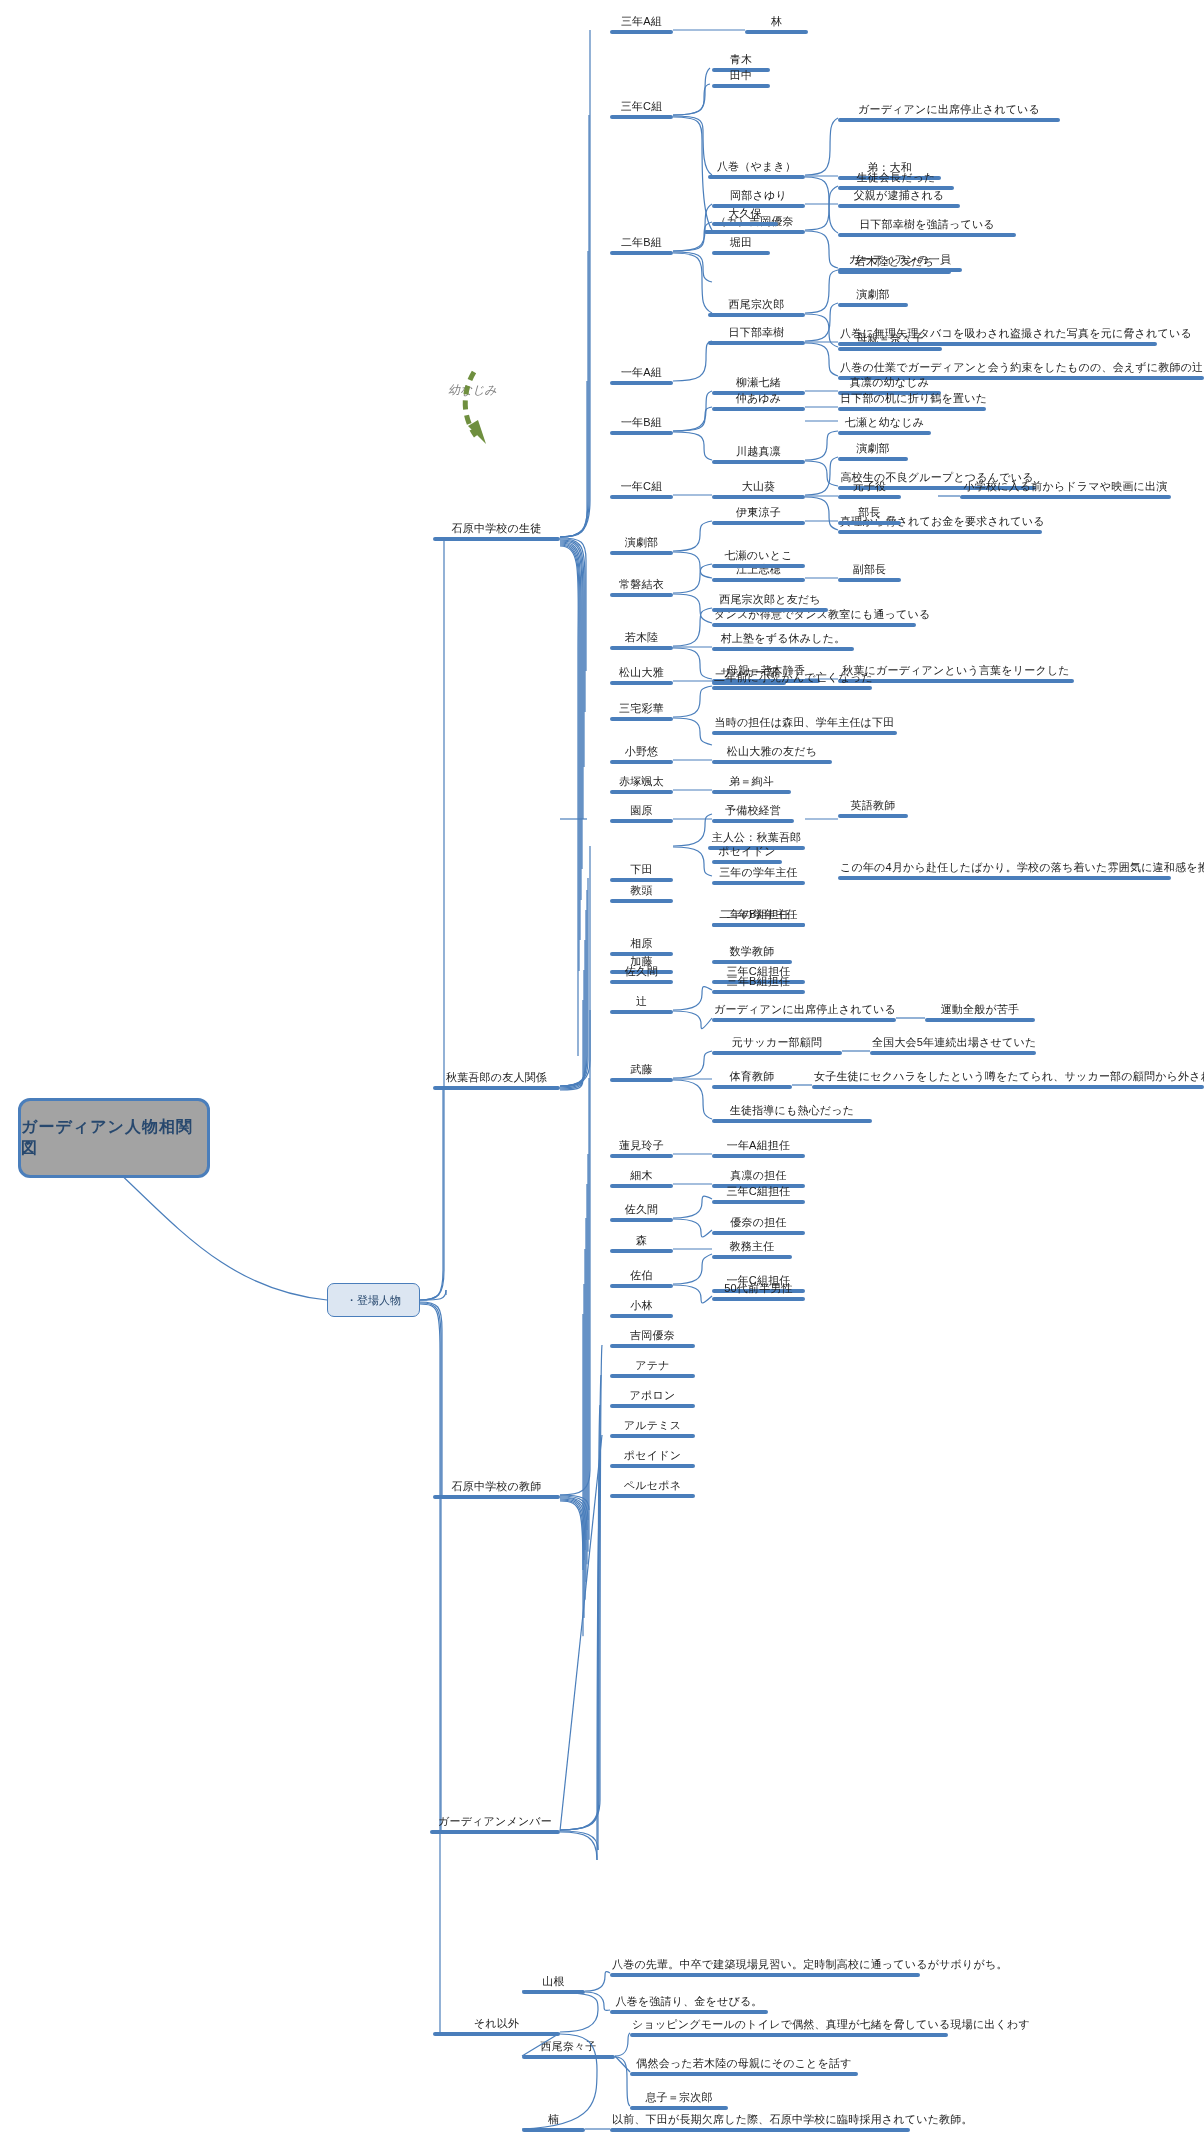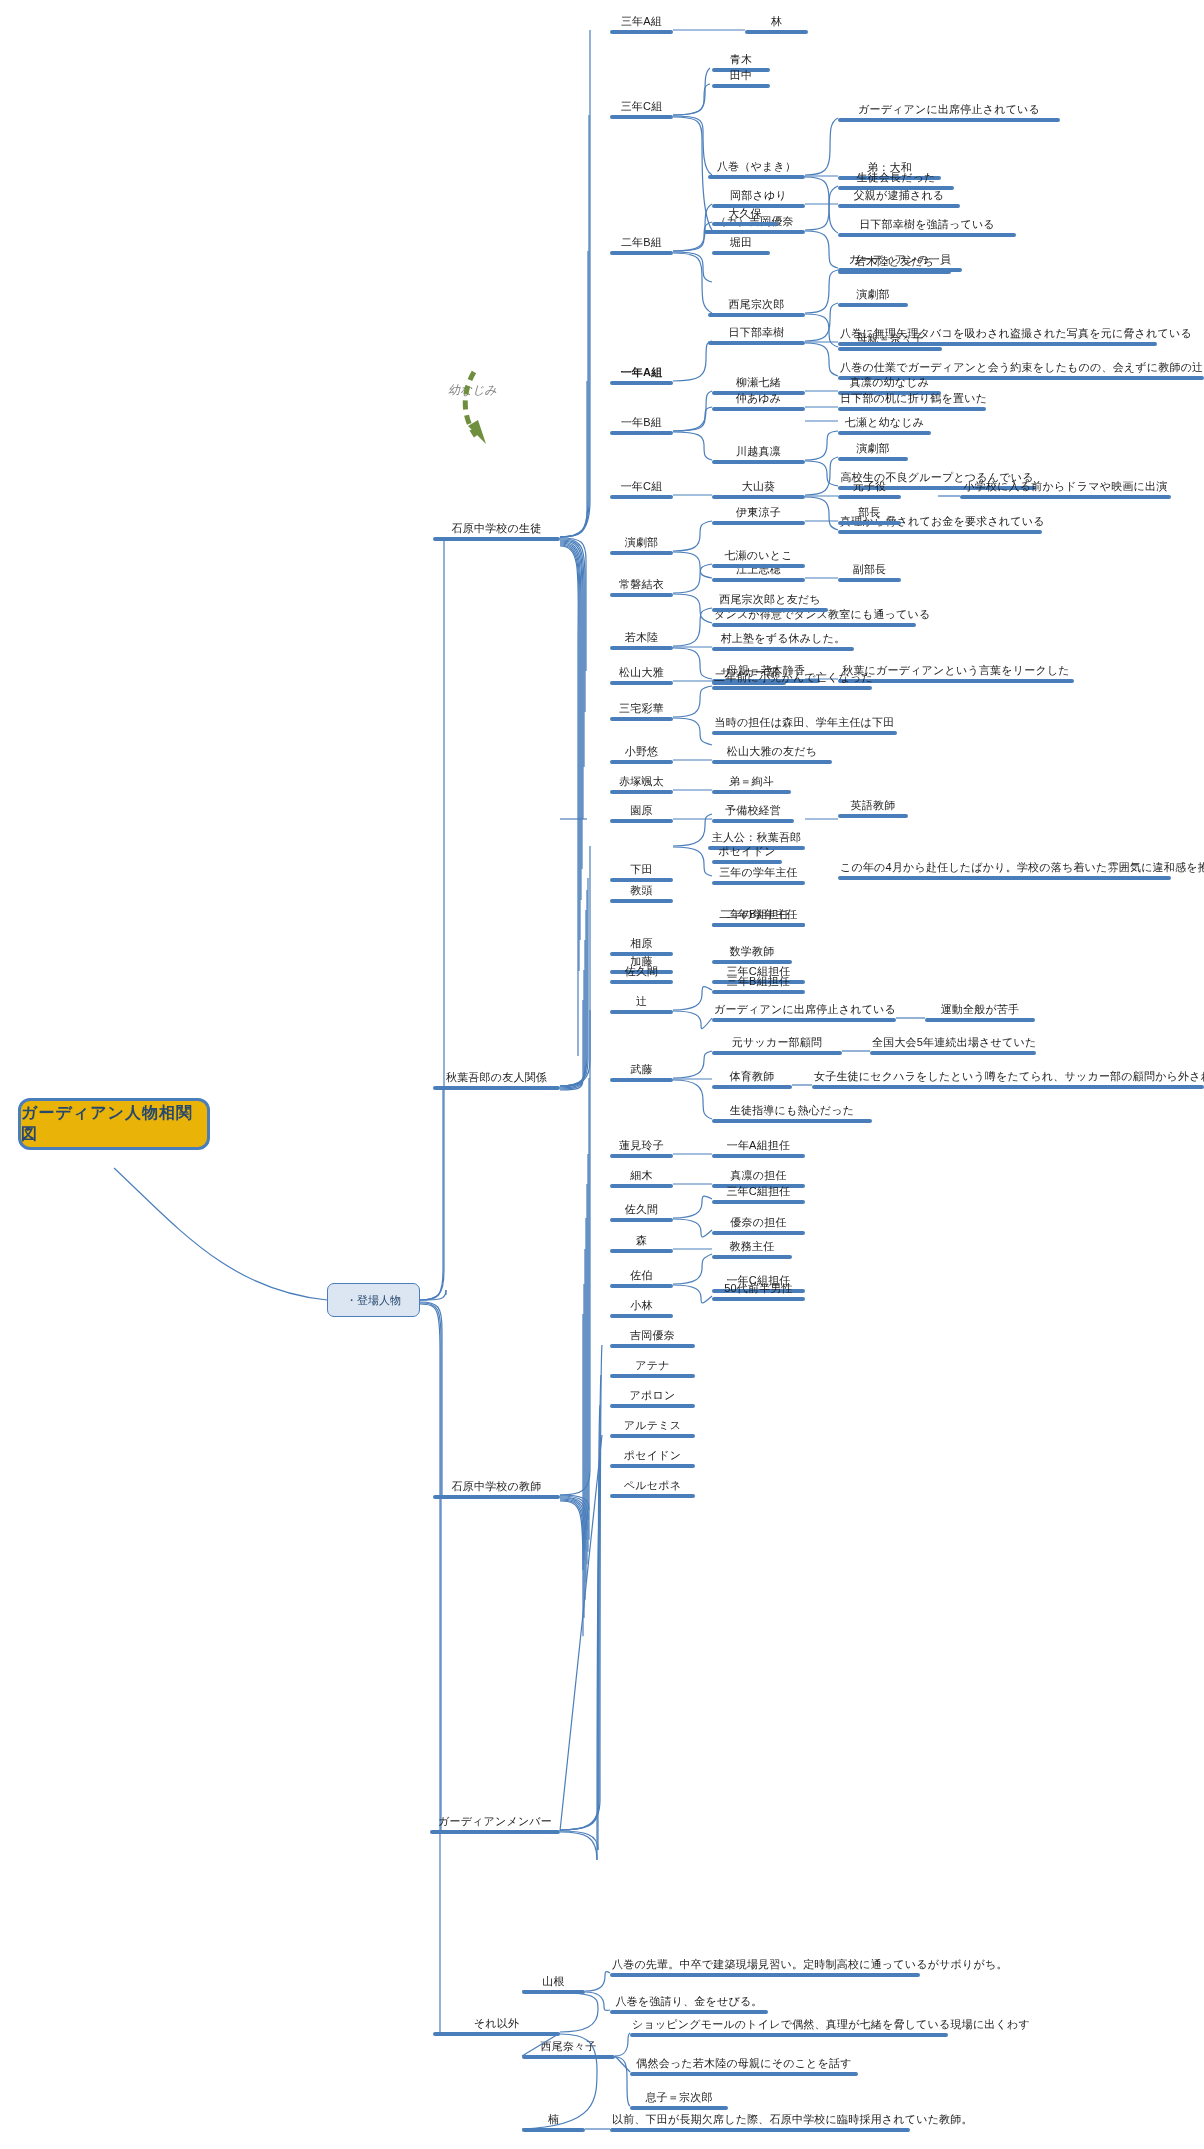--- a/index.html
+++ b/index.html
@@ -3,23 +3,23 @@
 <meta charset="utf-8">
 <style>
   html,body{margin:0;padding:0;background:#ffffff;}
   #stage{position:relative;width:1204px;height:2149px;background:#fff;
          font-family:"Liberation Sans","DejaVu Sans",sans-serif;overflow:hidden;}
   #links{position:absolute;left:0;top:0;width:1204px;height:2149px;pointer-events:none;}
   .node{position:absolute;white-space:nowrap;color:#1a1a1a;font-size:11px;
         line-height:13px;letter-spacing:.2px;}
   .node .lbl{display:block;text-align:center;padding:0 2px;}
   .node .ul{display:block;height:4px;border-radius:2px;background:#4a7ebb;margin-top:2px;}
-  .root{position:absolute;left:18px;top:1098px;width:192px;height:52px;
+  .root{position:absolute;left:18px;top:1098px;width:192px;height:80px;
         box-sizing:border-box;border:3px solid #4a7ebb;border-radius:12px;
-        background:#eab308;color:#27486e;font-size:16px;font-weight:bold;
+        background:#a3a3a3;color:#27486e;font-size:16px;font-weight:bold;
         display:flex;align-items:center;justify-content:center;letter-spacing:1px;}
   .lvl1{position:absolute;box-sizing:border-box;border:1.5px solid #4a7ebb;
         border-radius:7px;background:#dce6f2;color:#27486e;font-size:11px;
         display:flex;align-items:center;justify-content:center;}
   .reltag{position:absolute;color:#808080;font-size:12px;white-space:nowrap;font-style:italic;}
 </style>
 </head>
 <body>
 
 <div id="stage">
@@ -301,21 +301,21 @@
     </div>
   <div class="node" style="left:838px;top:255px;width:113px;">
       <span class="lbl">若木陸と友だち</span>
       <span class="ul"></span>
     </div>
   <div class="node" style="left:838px;top:332px;width:104px;">
       <span class="lbl">母親＝奈々子</span>
       <span class="ul"></span>
     </div>
 
-  <div class="node" style="left:610px;top:366px;width:63px;font-weight:bold;">
+  <div class="node" style="left:610px;top:366px;width:63px;">
       <span class="lbl">一年A組</span>
       <span class="ul"></span>
     </div>
   <div class="node" style="left:708px;top:326px;width:97px;">
       <span class="lbl">日下部幸樹</span>
       <span class="ul"></span>
     </div>
   <div class="node" style="left:838px;top:288px;width:70px;">
       <span class="lbl">演劇部</span>
       <span class="ul"></span>

